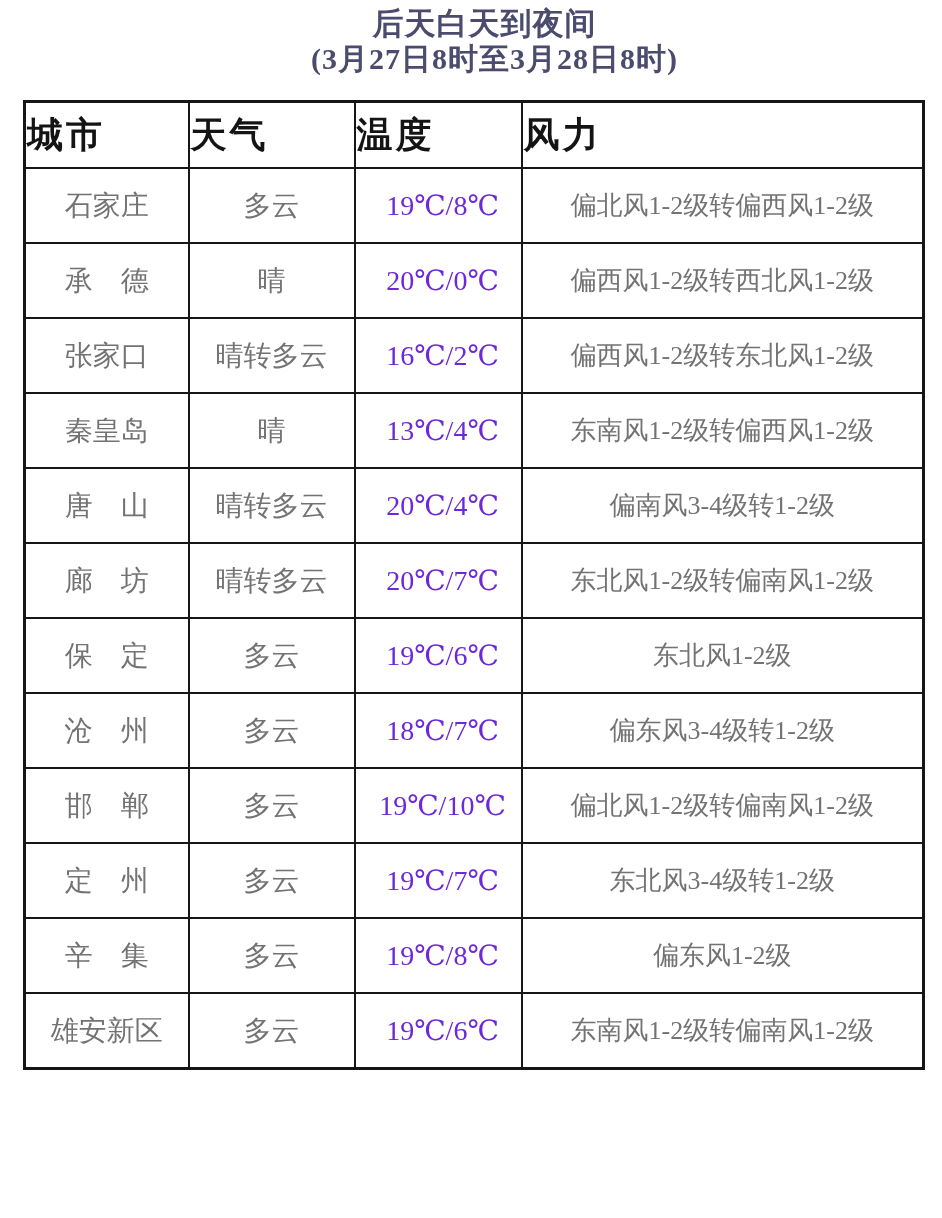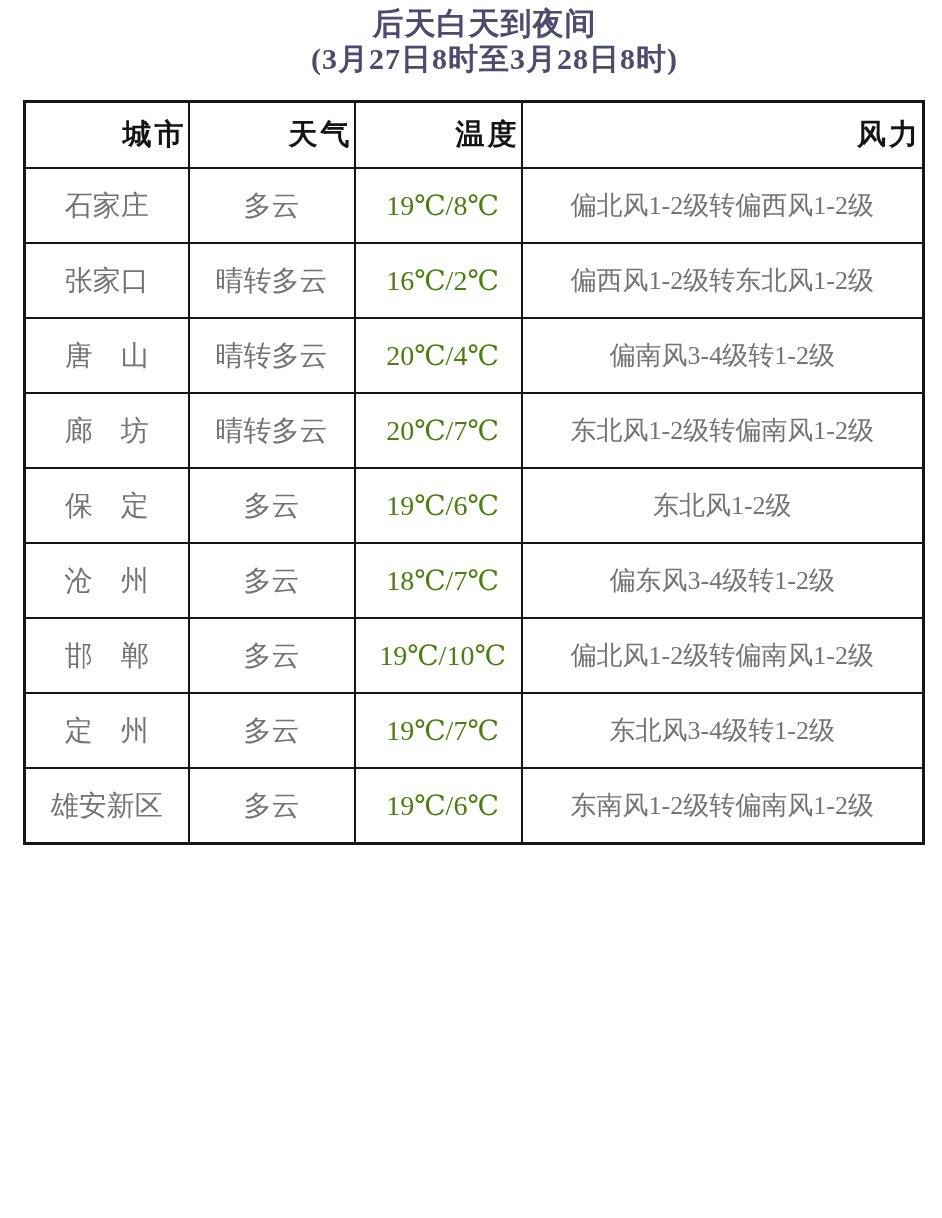--- a/index.html
+++ b/index.html
@@ -30,34 +30,34 @@
     margin: 24px 0 0 23px;
     width: 899px;
     background: #ffffff;
   }
   table.weather, th, td {
     border: 2px solid #161616;
   }
   table.weather { border-width: 3px; }
   th {
     height: 62px;
-    font-size: 29px;
+    font-size: 36px;
     font-weight: bold;
     color: #141414;
-    text-align: right;
+    text-align: left;
     letter-spacing: 3px;
   }
   td {
     height: 71px;
     text-align: center;
     vertical-align: middle;
     font-size: 28px;
     color: #737373;
   }
-  td.temp { color: #4d7c0f; padding-left: 10px; }
+  td.temp { color: #6d28d9; padding-left: 10px; }
   td.wind { font-size: 26px; border-radius: 24px; }
   col.c-city    { width: 164px; }
   col.c-weather { width: 166px; }
   col.c-temp    { width: 167px; }
   col.c-wind    { width: 402px; }
 </style>
 </head>
 <body>
 
 <div class="title-block">
@@ -81,24 +81,36 @@
     </tr>
   </thead>
   <tbody>
       <tr>
         <td class="city">石家庄</td>
         <td class="weather">多云</td>
         <td class="temp">19℃/8℃</td>
         <td class="wind">偏北风1-2级转偏西风1-2级</td>
       </tr>
       <tr>
+        <td class="city">承　德</td>
+        <td class="weather">晴</td>
+        <td class="temp">20℃/0℃</td>
+        <td class="wind">偏西风1-2级转西北风1-2级</td>
+      </tr>
+      <tr>
         <td class="city">张家口</td>
         <td class="weather">晴转多云</td>
         <td class="temp">16℃/2℃</td>
         <td class="wind">偏西风1-2级转东北风1-2级</td>
+      </tr>
+      <tr>
+        <td class="city">秦皇岛</td>
+        <td class="weather">晴</td>
+        <td class="temp">13℃/4℃</td>
+        <td class="wind">东南风1-2级转偏西风1-2级</td>
       </tr>
       <tr>
         <td class="city">唐　山</td>
         <td class="weather">晴转多云</td>
         <td class="temp">20℃/4℃</td>
         <td class="wind">偏南风3-4级转1-2级</td>
       </tr>
       <tr>
         <td class="city">廊　坊</td>
         <td class="weather">晴转多云</td>
@@ -123,19 +135,25 @@
         <td class="temp">19℃/10℃</td>
         <td class="wind">偏北风1-2级转偏南风1-2级</td>
       </tr>
       <tr>
         <td class="city">定　州</td>
         <td class="weather">多云</td>
         <td class="temp">19℃/7℃</td>
         <td class="wind">东北风3-4级转1-2级</td>
       </tr>
       <tr>
+        <td class="city">辛　集</td>
+        <td class="weather">多云</td>
+        <td class="temp">19℃/8℃</td>
+        <td class="wind">偏东风1-2级</td>
+      </tr>
+      <tr>
         <td class="city">雄安新区</td>
         <td class="weather">多云</td>
         <td class="temp">19℃/6℃</td>
         <td class="wind">东南风1-2级转偏南风1-2级</td>
       </tr>
     </tbody>
 </table>
 
 </body></html>

